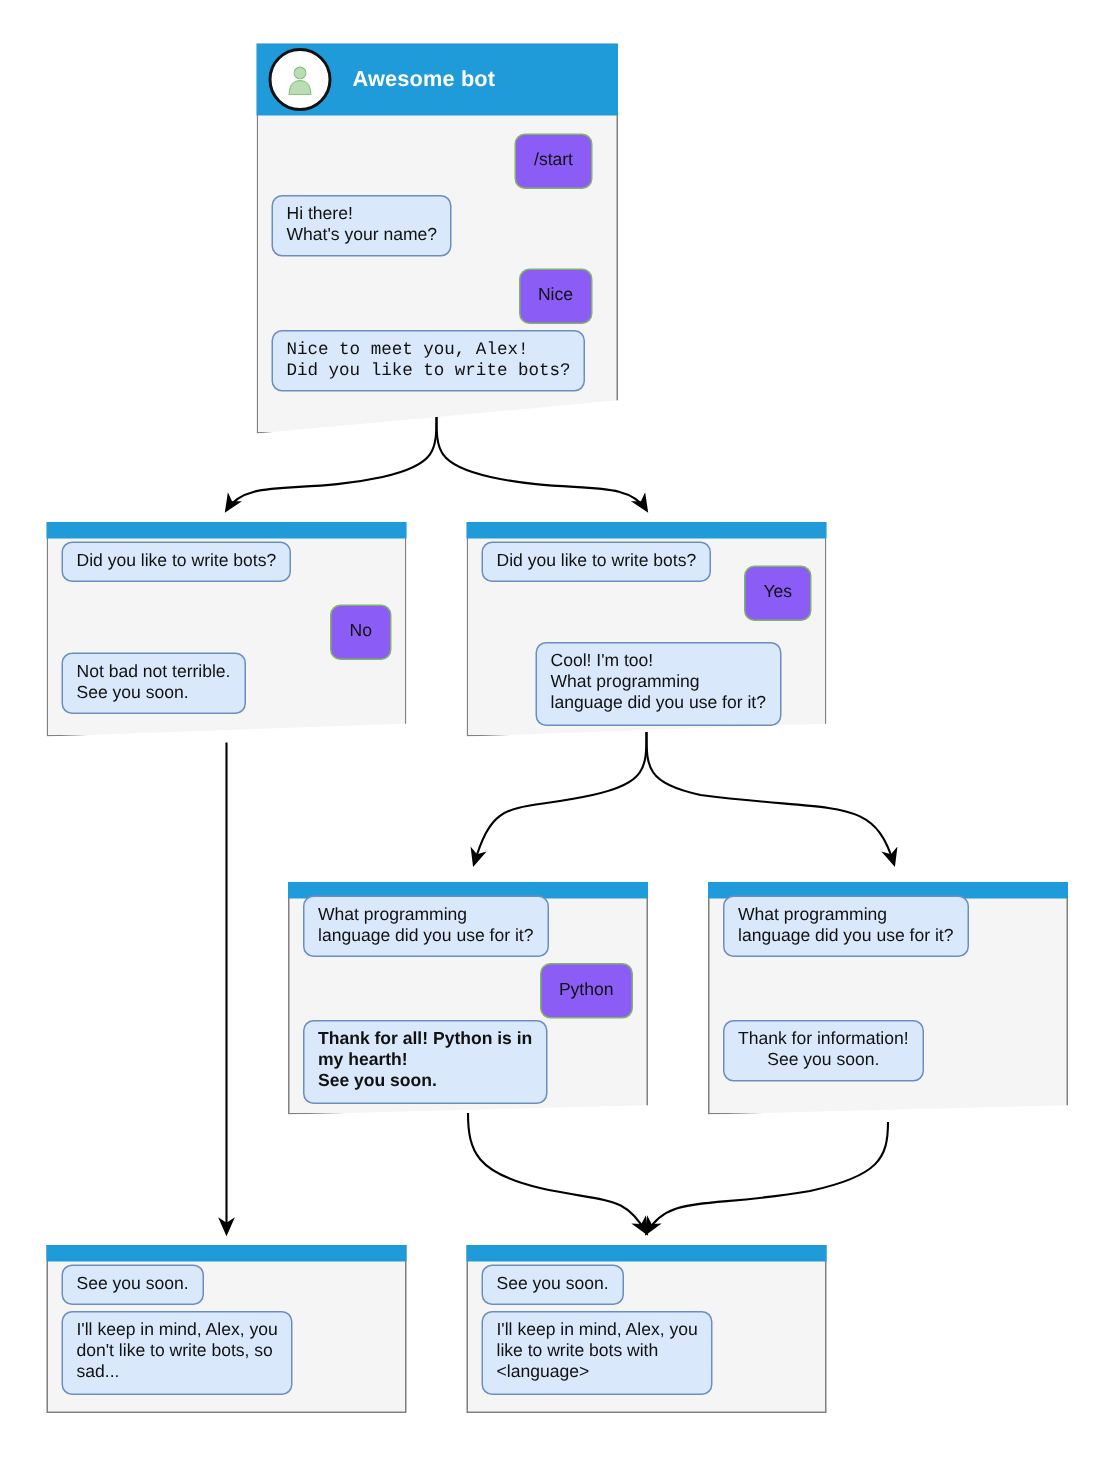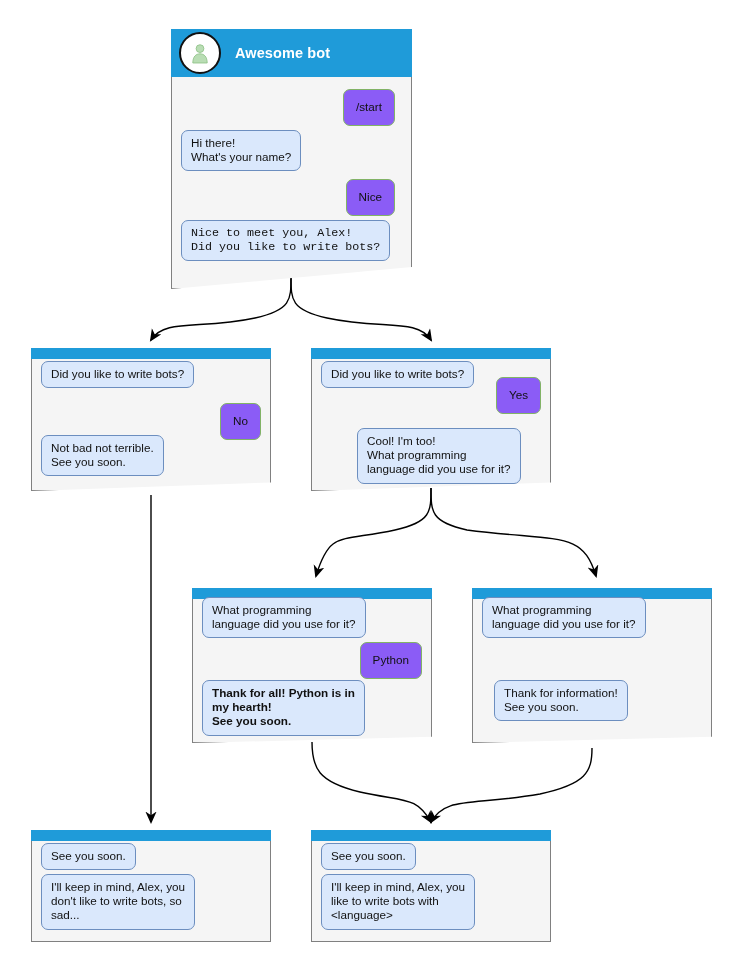--- a/index.html
+++ b/index.html
@@ -218,21 +218,21 @@
   </div>
 
   <div class="node skew-c" style="left:472px; top:588px; width:240px; height:155px;">
     <div class="node-body"></div>
     <div class="titlebar thin" style="width:240px;"></div>
 
     <div class="msgrow left" style="left:10px; top:9px; width:220px;">
       <div class="bubble bot">What programming
 language did you use for it?</div>
     </div>
-    <div class="msgrow left" style="left:22px; top:92px; width:220px;">
+    <div class="msgrow left" style="left:10px; top:92px; width:220px;text-align:center;">
       <div class="bubble bot">Thank for information!
 See you soon.</div>
     </div>
   </div>
 
   <div class="node" style="left:31px; top:830px; width:240px; height:112px;">
     <div class="node-body"></div>
     <div class="titlebar thin" style="width:240px;"></div>
 
     <div class="msgrow left" style="left:10px; top:13px; width:220px;">

